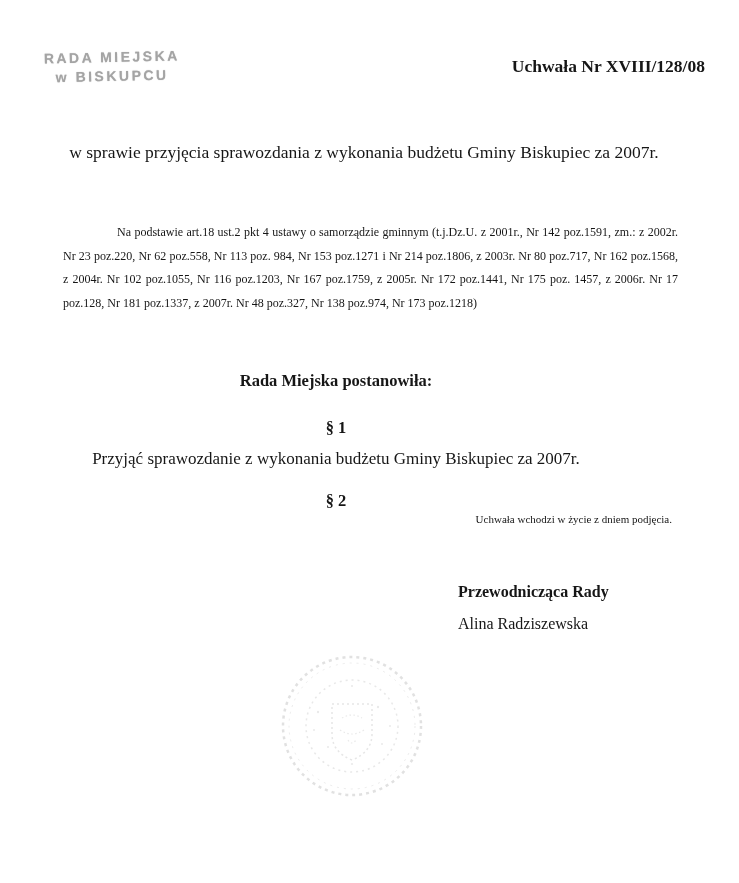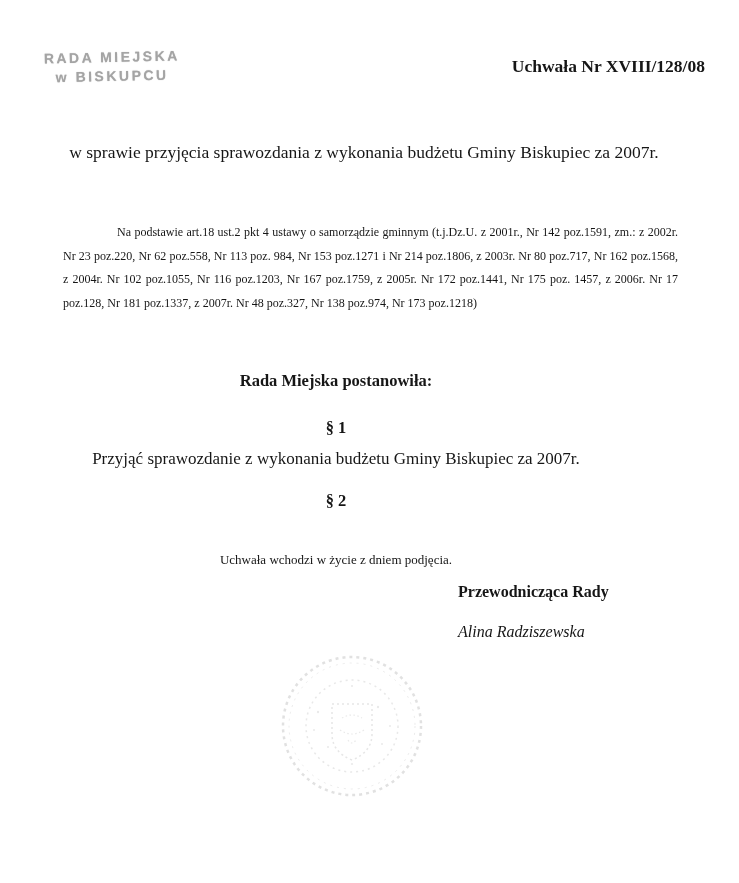--- a/index.html
+++ b/index.html
@@ -77,31 +77,31 @@
     width: 672px;
     text-align: center;
     font-size: 16.5px;
   }
   .heading-bold { font-weight: bold; font-size: 16.5px; }
 
   .resolution-heading { top: 371px; }
   .section1-number    { top: 418px; }
   .section1-text      { top: 449px; font-size: 17px; }
   .section2-number    { top: 491px; }
-  .section2-text      { top: 552px; font-size: 13px; }
+  .section2-text      { top: 513px; font-size: 11px; text-align: right; }
 
   .signature-block {
     position: absolute;
     left: 458px;
     top: 583px;
     width: 230px;
     font-size: 16px;
   }
   .signature-title { font-weight: bold; }
-  .signature-name  { font-style: italic; margin-top: 22px; }
+  .signature-name  { margin-top: 14px; }
 
   .seal {
     position: absolute;
     left: 278px;
     top: 652px;
     width: 148px;
     height: 148px;
     opacity: 0.75;
   }
 </style>

